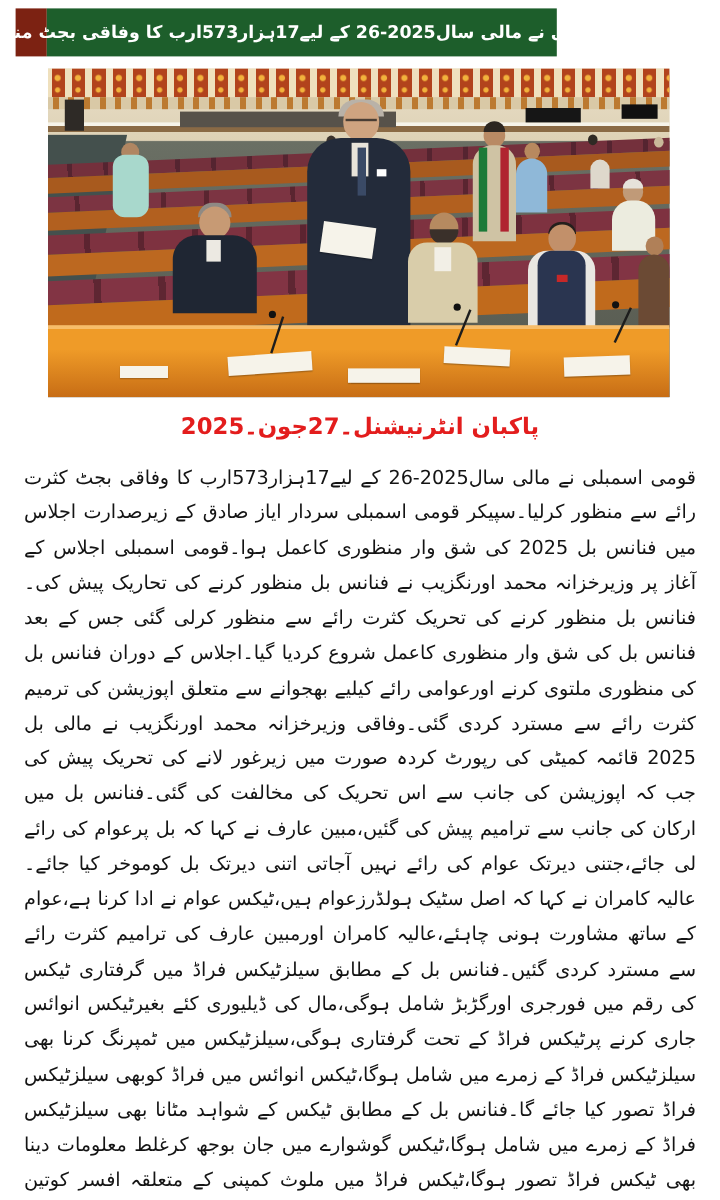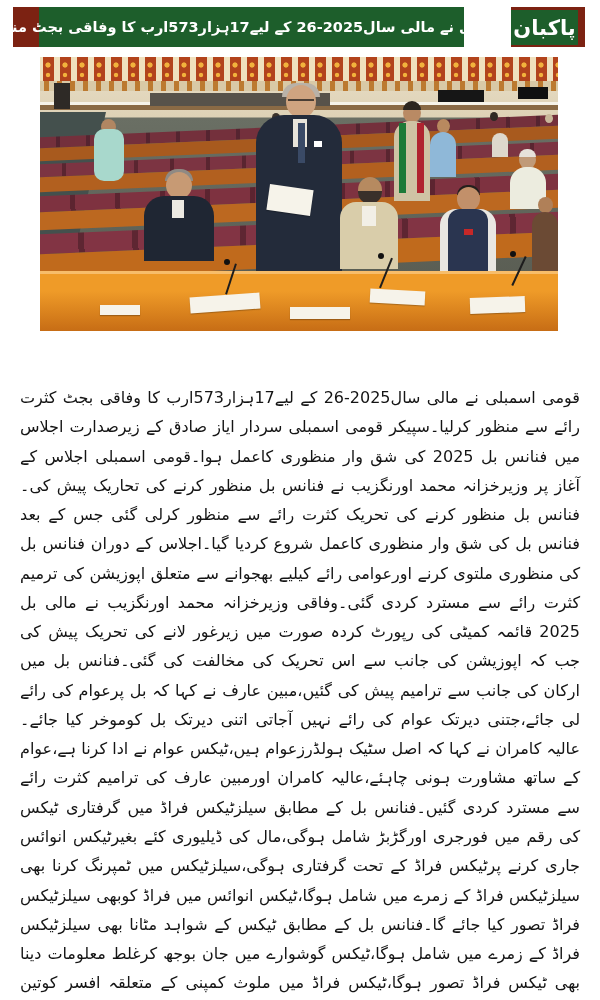--- a/index.html
+++ b/index.html
@@ -58,23 +58,20 @@
 </style>
 </head>
 <body>
 
 <div class="page">
 
   <header class="masthead">
     <div class="end-cap"></div>
     <div class="headline-bar">
       <span>قومی اسمبلی نے مالی سال2025-26 کے لیے17ہزار573ارب کا وفاقی بجٹ منظور کرلیا</span>
-    </div>
-    <div class="brand-box">
-      <span>پاکبان</span>
     </div>
   </header>
 
   <div class="photo">
     <div class="frieze"></div>
     <div class="frieze2"></div>
     <div class="led"></div>
     <div class="rail"></div>
     <div class="door"></div>
     <div class="gallery"></div>
@@ -166,19 +163,20 @@
     <div class="paper" style="left:430px;top:240px;width:55px;height:16px;transform:rotate(-2deg);"></div>
     <div class="paper" style="left:60px;top:248px;width:40px;height:10px;"></div>
     <div class="mic" style="left:190px;top:206px;transform:rotate(18deg);"></div>
     <div class="micdot" style="left:184px;top:202px;"></div>
     <div class="mic" style="left:345px;top:200px;transform:rotate(22deg);"></div>
     <div class="micdot" style="left:338px;top:196px;"></div>
     <div class="mic" style="left:478px;top:198px;transform:rotate(25deg);"></div>
     <div class="micdot" style="left:470px;top:194px;"></div>
   </div>
 
+  <div class="byline">پاکبان انٹرنیشنل۔27جون۔2025</div>
 
   <article class="article">
     <p>قومی اسمبلی نے مالی سال2025-26 کے لیے17ہزار573ارب کا وفاقی بجٹ کثرت رائے سے منظور کرلیا۔سپیکر قومی اسمبلی سردار ایاز صادق کے زیرصدارت اجلاس میں فنانس بل 2025 کی شق وار منظوری کاعمل ہوا۔قومی اسمبلی اجلاس کے آغاز پر وزیرخزانہ محمد اورنگزیب نے فنانس بل منظور کرنے کی تحاریک پیش کی۔فنانس بل منظور کرنے کی تحریک کثرت رائے سے منظور کرلی گئی جس کے بعد فنانس بل کی شق وار منظوری کاعمل شروع کردیا گیا۔اجلاس کے دوران فنانس بل کی منظوری ملتوی کرنے اورعوامی رائے کیلیے بھجوانے سے متعلق اپوزیشن کی ترمیم کثرت رائے سے مسترد کردی گئی۔وفاقی وزیرخزانہ محمد اورنگزیب نے مالی بل 2025 قائمہ کمیٹی کی رپورٹ کردہ صورت میں زیرغور لانے کی تحریک پیش کی جب کہ اپوزیشن کی جانب سے اس تحریک کی مخالفت کی گئی۔فنانس بل میں ارکان کی جانب سے ترامیم پیش کی گئیں،مبین عارف نے کہا کہ بل پرعوام کی رائے لی جائے،جتنی دیرتک عوام کی رائے نہیں آجاتی اتنی دیرتک بل کوموخر کیا جائے۔عالیہ کامران نے کہا کہ اصل سٹیک ہولڈرزعوام ہیں،ٹیکس عوام نے ادا کرنا ہے،عوام کے ساتھ مشاورت ہونی چاہئے،عالیہ کامران اورمبین عارف کی ترامیم کثرت رائے سے مسترد کردی گئیں۔فنانس بل کے مطابق سیلزٹیکس فراڈ میں گرفتاری ٹیکس کی رقم میں فورجری اورگڑبڑ شامل ہوگی،مال کی ڈیلیوری کئے بغیرٹیکس انوائس جاری کرنے پرٹیکس فراڈ کے تحت گرفتاری ہوگی،سیلزٹیکس میں ٹمپرنگ کرنا بھی سیلزٹیکس فراڈ کے زمرے میں شامل ہوگا،ٹیکس انوائس میں فراڈ کوبھی سیلزٹیکس فراڈ تصور کیا جائے گا۔فنانس بل کے مطابق ٹیکس کے شواہد مٹانا بھی سیلزٹیکس فراڈ کے زمرے میں شامل ہوگا،ٹیکس گوشوارے میں جان بوجھ کرغلط معلومات دینا بھی ٹیکس فراڈ تصور ہوگا،ٹیکس فراڈ میں ملوث کمپنی کے متعلقہ افسر کوتین نوٹس بھیجنا ہوں گے۔</p>
 
   </article>
 
 </div>
 
 </body></html>

